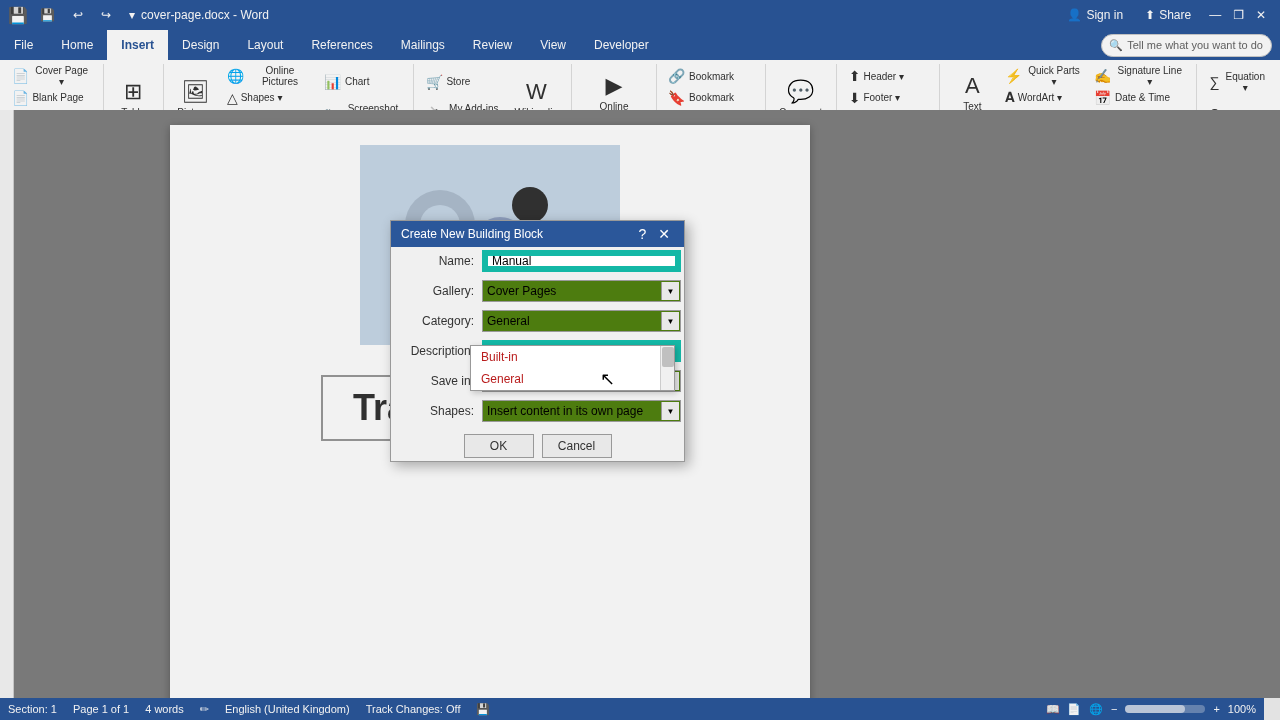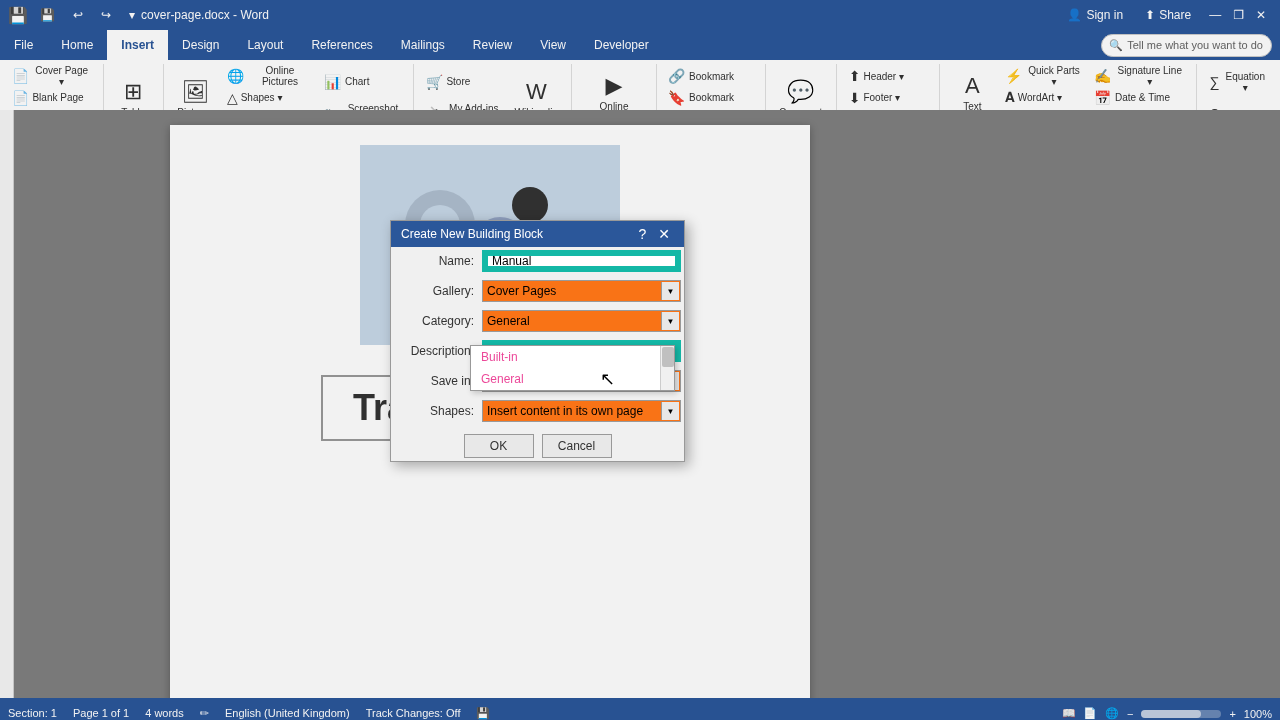--- a/index.html
+++ b/index.html
@@ -119,25 +119,25 @@
       color: #666;
       cursor: pointer;
       background: white;
     }
 
     
     .status-bar {
       position: absolute;
       bottom: 0;
       left: 0;
-      right: 0;
+      right: 16px;
       height: 22px;
       background: #2b579a;
       display: flex;
-      align-items: flex-end;
+      align-items: center;
       justify-content: space-between;
       padding: 0 8px;
       color: white;
       font-size: 11px;
     }
     .status-left { display: flex; gap: 16px; }
     .status-right { display: flex; align-items: center; gap: 8px; }
 
     
     .doc-area {
@@ -234,21 +234,21 @@
     .dialog-select-container {
       flex: 1;
       position: relative;
     }
     .dialog-select {
       width: 100%;
       height: 22px;
       border: 1px solid #999;
       padding: 2px 4px;
       font-size: 12px;
-      background: #f97316;
+      background: #4d7c0f;
       appearance: none;
       -webkit-appearance: none;
       cursor: pointer;
     }
     .select-arrow {
       position: absolute;
       right: 2px;
       top: 2px;
       width: 18px;
       height: 18px;
@@ -256,21 +256,21 @@
       border-left: 1px solid #999;
       display: flex;
       align-items: center;
       justify-content: center;
       font-size: 8px;
       pointer-events: none;
     }
     .dropdown-item {
       padding: 4px 10px;
       font-size: 12px;
-      color: #ec4899;
+      color: #b91c1c;
       cursor: pointer;
     }
     .dropdown-item.highlighted {
       background: #0078d4;
       color: white;
     }
 
     .dialog-buttons {
       display: flex;
       justify-content: center;

